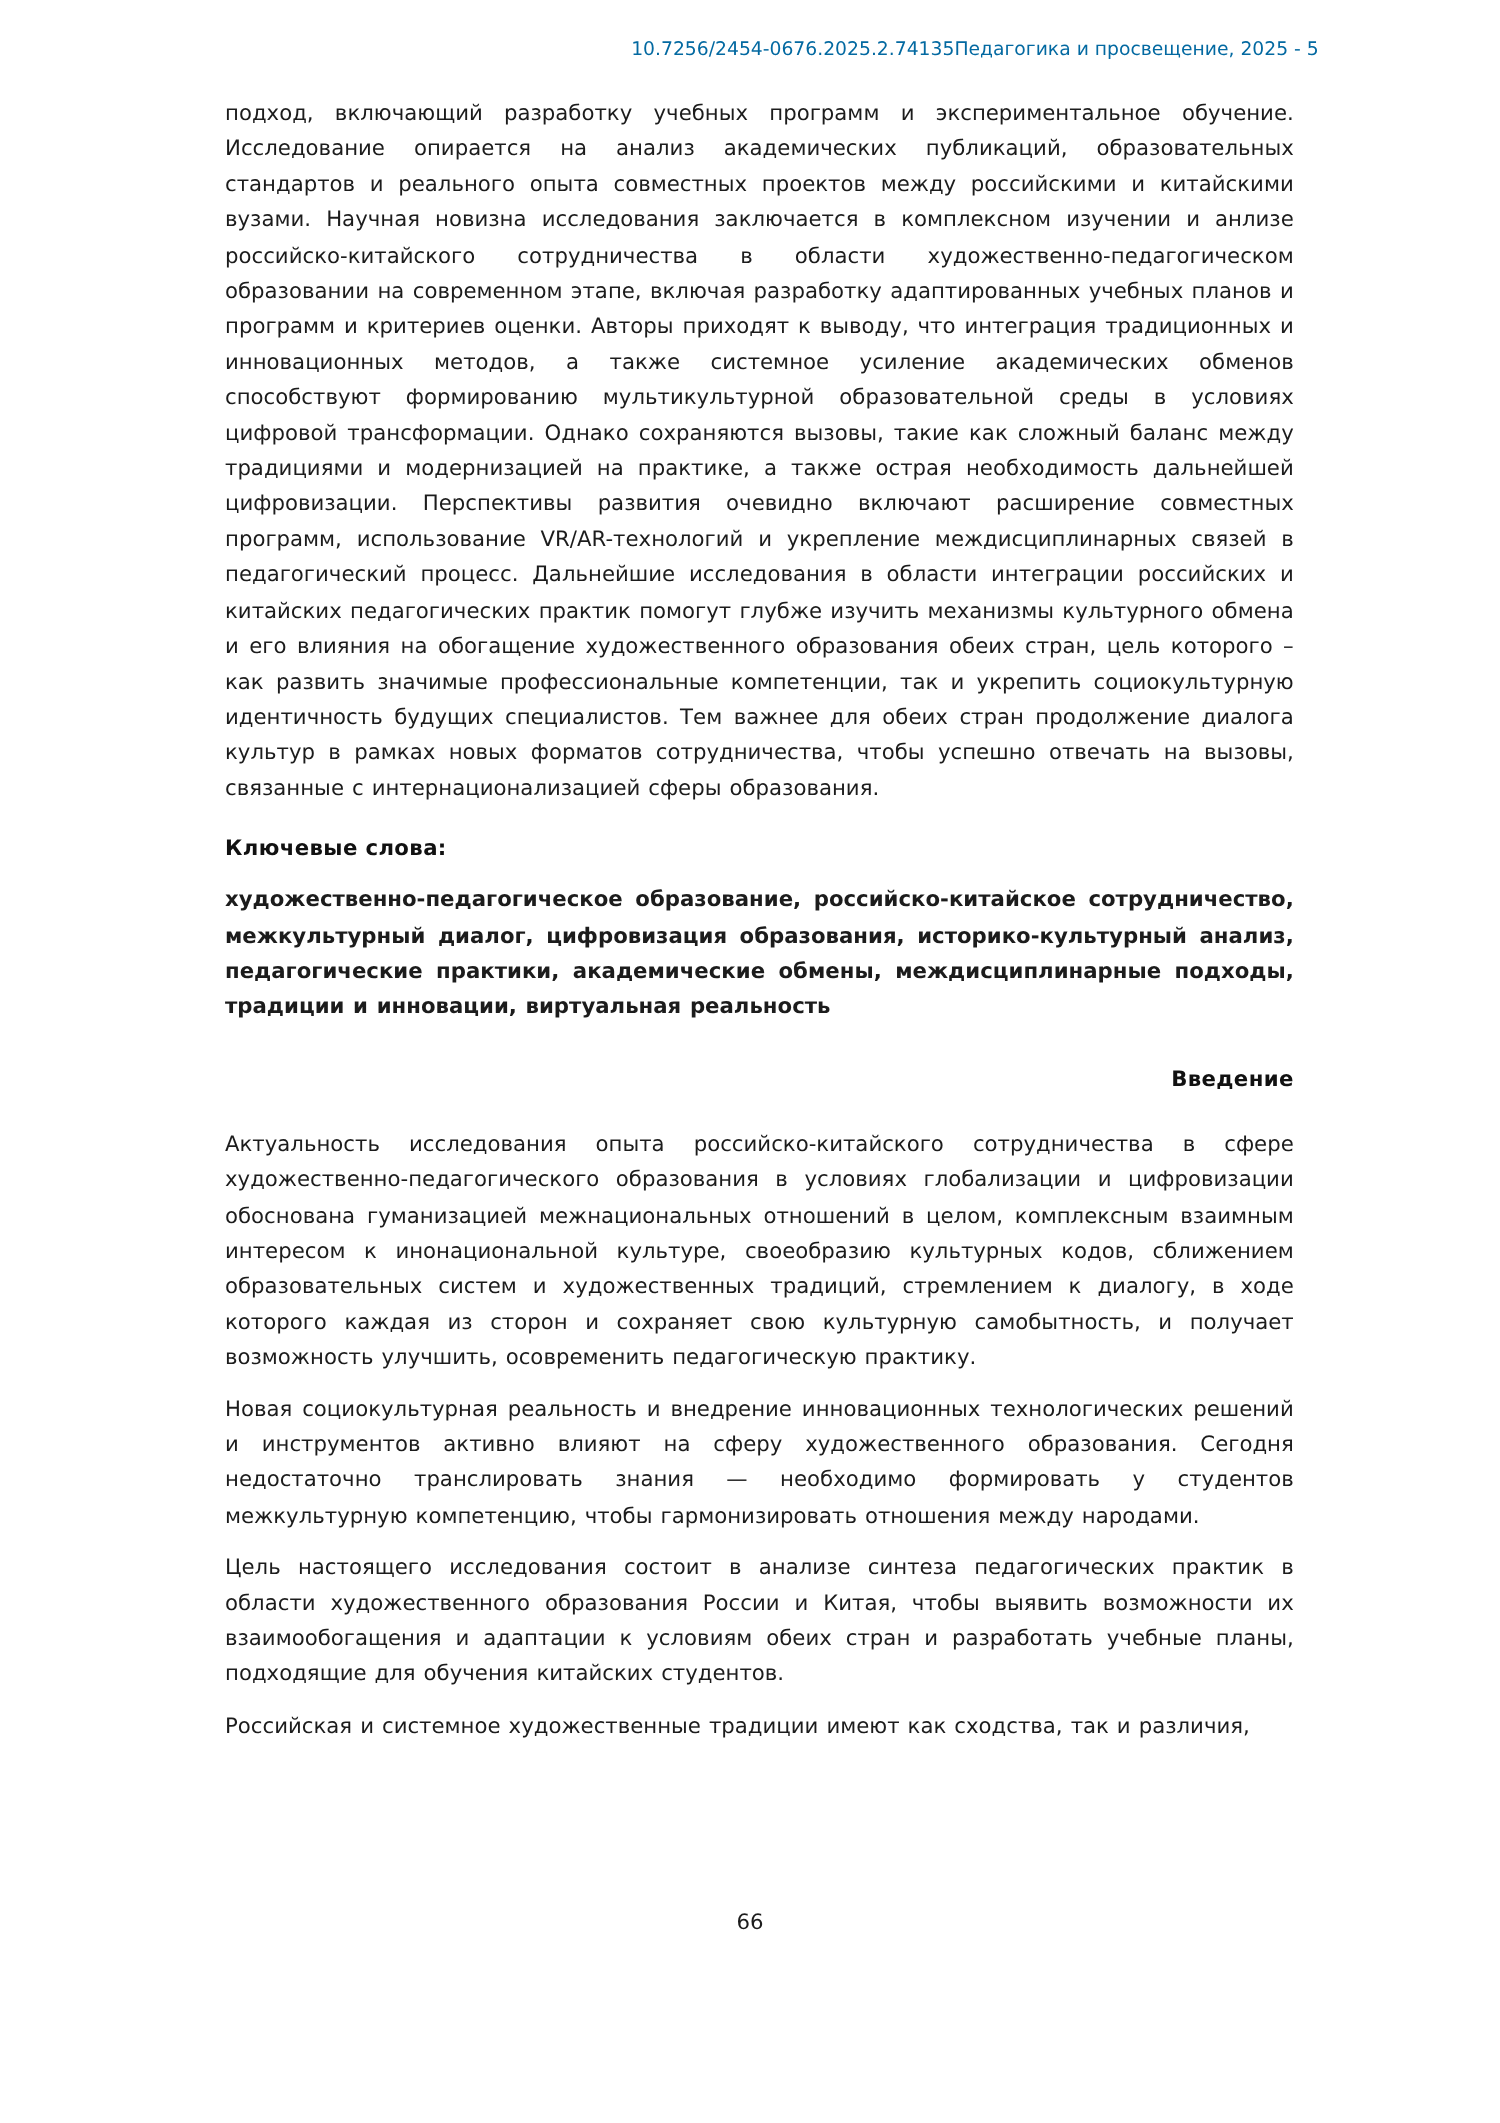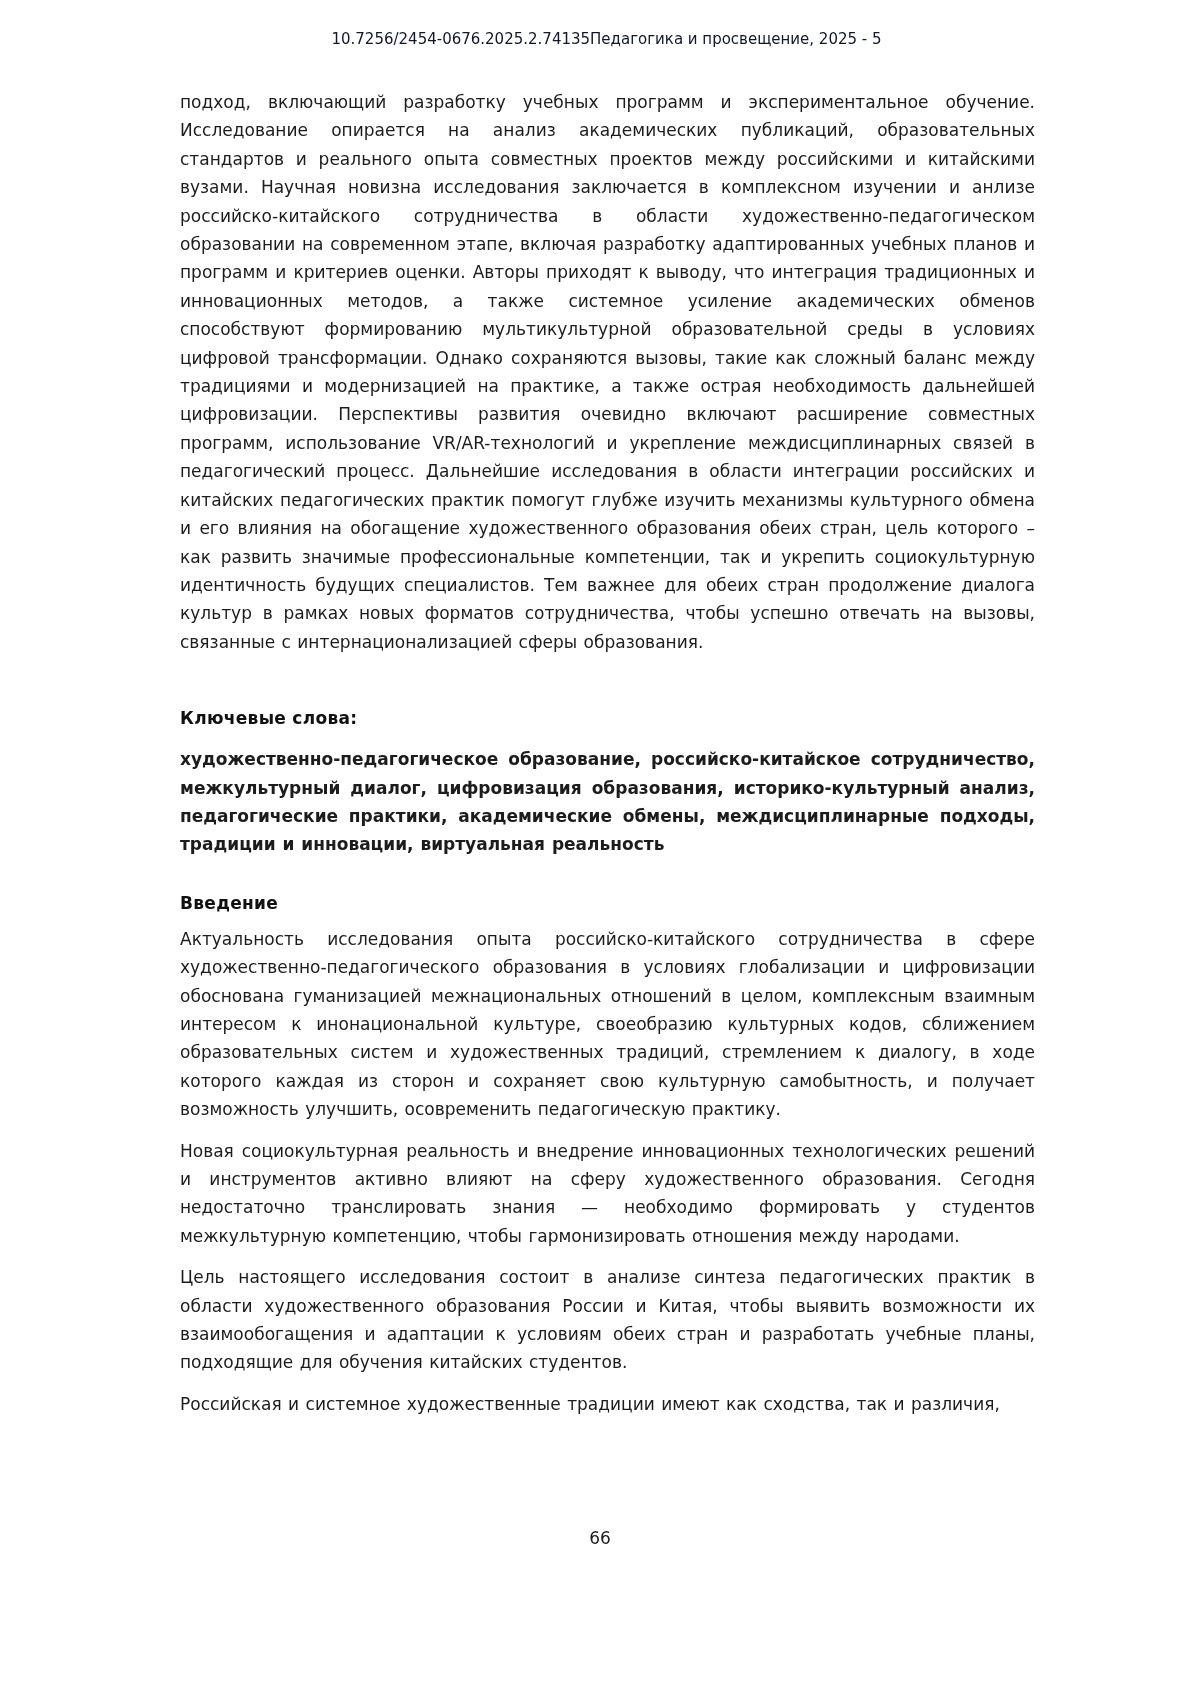--- a/index.html
+++ b/index.html
@@ -9,44 +9,44 @@
     width: 1200px;
     height: 1698px;
     background: #ffffff;
     overflow: hidden;
     font-family: "DejaVu Sans", "Liberation Sans", sans-serif;
     color: #1c1c1c;
     padding: 30px 165px 0 180px;
   }
   .page-header {
     display: flex;
-    justify-content: center;
+    justify-content: flex-end;
     align-items: baseline;
-    margin: 0 -20px 40px -22px;
+    margin: 0 -20px 29px -22px;
     font-size: 15px;
-    color: #0f172a;
+    color: #0369a1;
     white-space: nowrap;
   }
   .para {
     font-size: 17px;
     line-height: 28.4px;
     text-align: justify;
     margin: 0 0 13px 0;
     word-spacing: 1px;
   }
-  .abstract-para { margin-bottom: 52px; }
+  .abstract-para { margin-bottom: 24px; }
   .section-heading {
     font-size: 17px;
     font-weight: bold;
     letter-spacing: 0.3px;
     margin: 0 0 17px 0;
     color: #111111;
   }
   .keywords-para { margin-bottom: 34px; font-weight: bold; }
-  .intro-heading { margin-bottom: 12px; }
+  .intro-heading { margin-bottom: 28px; text-align: right; }
   .page-footer {
     position: absolute;
     left: 0;
     right: 0;
     bottom: 150px;
     text-align: center;
     font-size: 17px;
     color: #1c1c1c;
   }
 </style>

